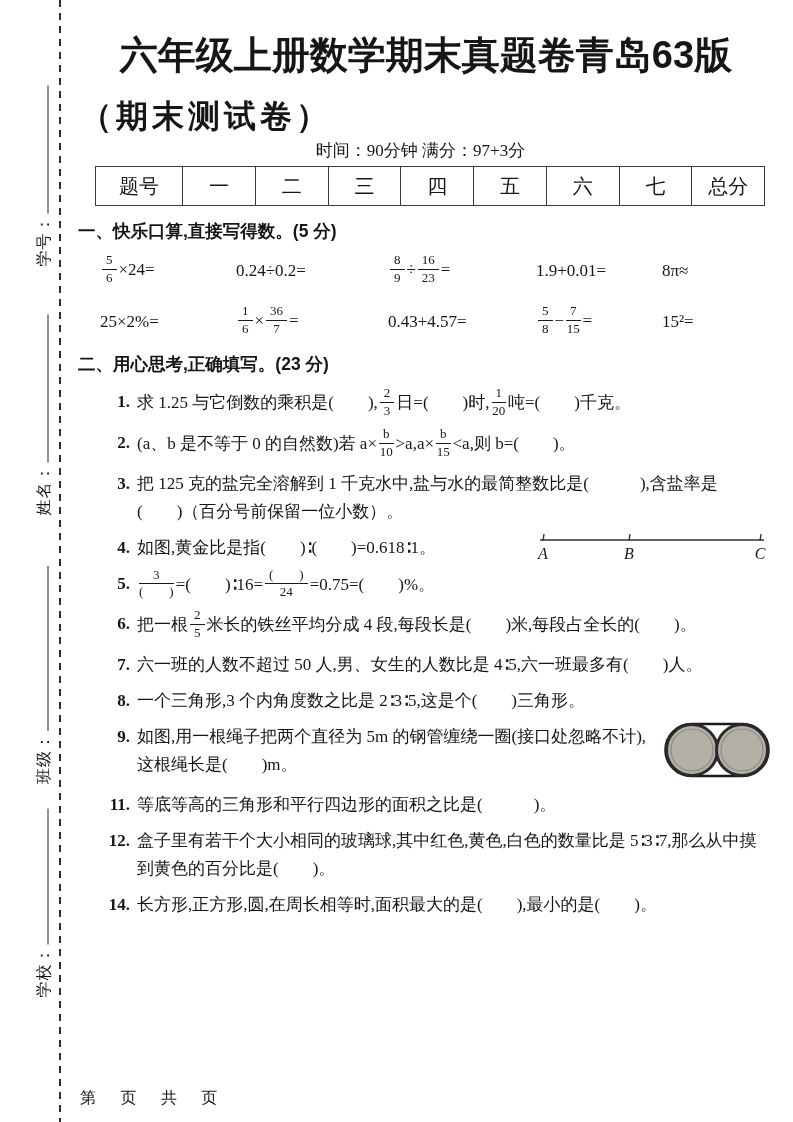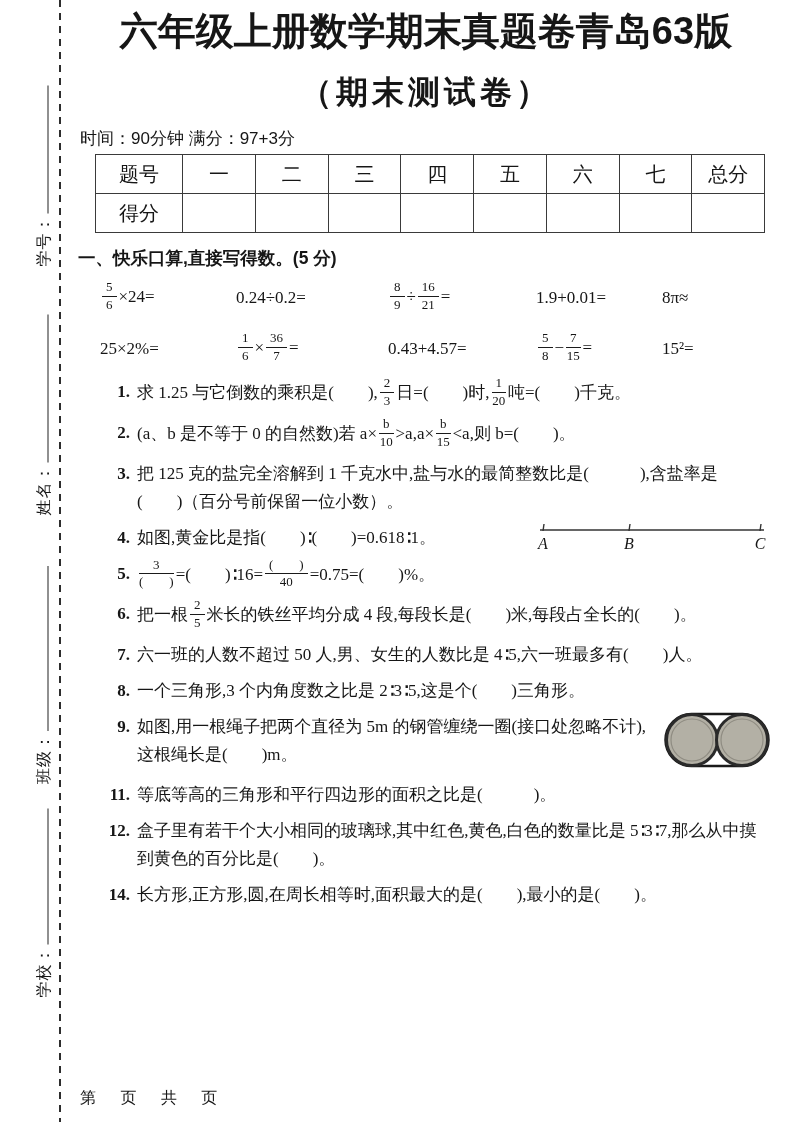--- a/index.html
+++ b/index.html
@@ -23,31 +23,31 @@
     vertical-align:baseline; margin-left:2px;
   }
   .sf1 { top:176px; } .sf1 .side-line { width:128px; }
   .sf2 { top:415px; } .sf2 .side-line { width:148px; }
   .sf3 { top:675px; } .sf3 .side-line { width:165px; }
   .sf4 { top:903px; } .sf4 .side-line { width:136px; }
 
   
   .content { position:absolute; left:80px; top:0; width:692px; height:100%; }
   .title {
-    margin:6px 0 0; text-align:center; font-size:38px; font-weight:bold;
+    margin:30px 0 0; text-align:center; font-size:38px; font-weight:bold;
     font-family:"Liberation Sans","DejaVu Sans",sans-serif; letter-spacing:0;
   }
   .subtitle {
-    margin:14px 0 0; text-align:center; font-size:32px; font-weight:bold;
+    margin:14px 0 0; font-size:32px; font-weight:bold;
     font-family:"Liberation Sans","DejaVu Sans",sans-serif; letter-spacing:4px;
   }
   .meta {
-    width:685px; box-sizing:border-box; text-align:left;
-    margin-top:12px; font-size:17px; padding-right:4px;
-    font-family:Liberation Sans, sans-serif;
+    width:685px; box-sizing:border-box; text-align:center;
+    font-size:17px; padding-right:4px;
+    font-family:Liberation Serif, serif;
   }
   
   table.score {
     border-collapse:collapse; table-layout:fixed;
     width:670px; margin:4px 0 0 15px;
   }
   table.score th, table.score td {
     border:1.6px solid #3a3a3a; height:38px; text-align:center;
     font-size:20px; font-weight:normal; padding:0;
   }
@@ -124,48 +124,37 @@
         <th class="col-first">题号</th>
         <th>一</th>
         <th>二</th>
         <th>三</th>
         <th>四</th>
         <th>五</th>
         <th>六</th>
         <th>七</th>
         <th>总分</th>
       </tr>
-      <tr>
-        <td>得分</td>
-        <td></td>
-        <td></td>
-        <td></td>
-        <td></td>
-        <td></td>
-        <td></td>
-        <td></td>
-        <td></td>
-      </tr>
     </tbody>
       </table>
 
     <div class="sec-heading">一、快乐口算,直接写得数。(5 分)</div>
 
     <div class="calc-grid">
       <span class="expr"><span class="frac">
             <span class="fnum">5</span>
             <span class="fden">6</span>
           </span>×24=</span>
       <span class="expr">0.24÷0.2=</span>
       <span class="expr"><span class="frac">
             <span class="fnum">8</span>
             <span class="fden">9</span>
           </span>÷<span class="frac">
             <span class="fnum">16</span>
-            <span class="fden">21</span>
+            <span class="fden">23</span>
           </span>=</span>
       <span class="expr">1.9+0.01=</span>
       <span class="expr">8π≈</span>
       <span class="expr">25×2%=</span>
       <span class="expr"><span class="frac">
             <span class="fnum">1</span>
             <span class="fden">6</span>
           </span>×<span class="frac">
             <span class="fnum">36</span>
             <span class="fden">7</span>
@@ -174,20 +163,21 @@
       <span class="expr"><span class="frac">
             <span class="fnum">5</span>
             <span class="fden">8</span>
           </span>−<span class="frac">
             <span class="fnum">7</span>
             <span class="fden">15</span>
           </span>=</span>
       <span class="expr">15²=</span>
     </div>
 
+    <div class="sec-heading">二、用心思考,正确填写。(23 分)</div>
 
     <ol class="questions">
       <li class="q">
         <span class="qnum">1.</span>
         <span class="qtext">求 1.25 与它倒数的乘积是(　　),<span class="frac">
               <span class="fnum">2</span>
               <span class="fden">3</span>
             </span>日=(　　)时,<span class="frac">
               <span class="fnum">1</span>
               <span class="fden">20</span>
@@ -220,21 +210,21 @@
           <text x="227" y="29" font-size="16" font-style="italic" font-family="Liberation Serif, DejaVu Serif, serif" text-anchor="middle" fill="#161616">C</text>
         </svg>
       </li>
       <li class="q">
         <span class="qnum">5.</span>
         <span class="qtext"><span class="frac">
               <span class="fnum">3</span>
               <span class="fden">(　　)</span>
             </span>=(　　)∶16=<span class="frac">
               <span class="fnum">(　　)</span>
-              <span class="fden">40</span>
+              <span class="fden">24</span>
             </span>=0.75=(　　)%。</span>
       </li>
       <li class="q">
         <span class="qnum">6.</span>
         <span class="qtext">把一根<span class="frac">
               <span class="fnum">2</span>
               <span class="fden">5</span>
             </span>米长的铁丝平均分成 4 段,每段长是(　　)米,每段占全长的(　　)。</span>
       </li>
       <li class="q">

